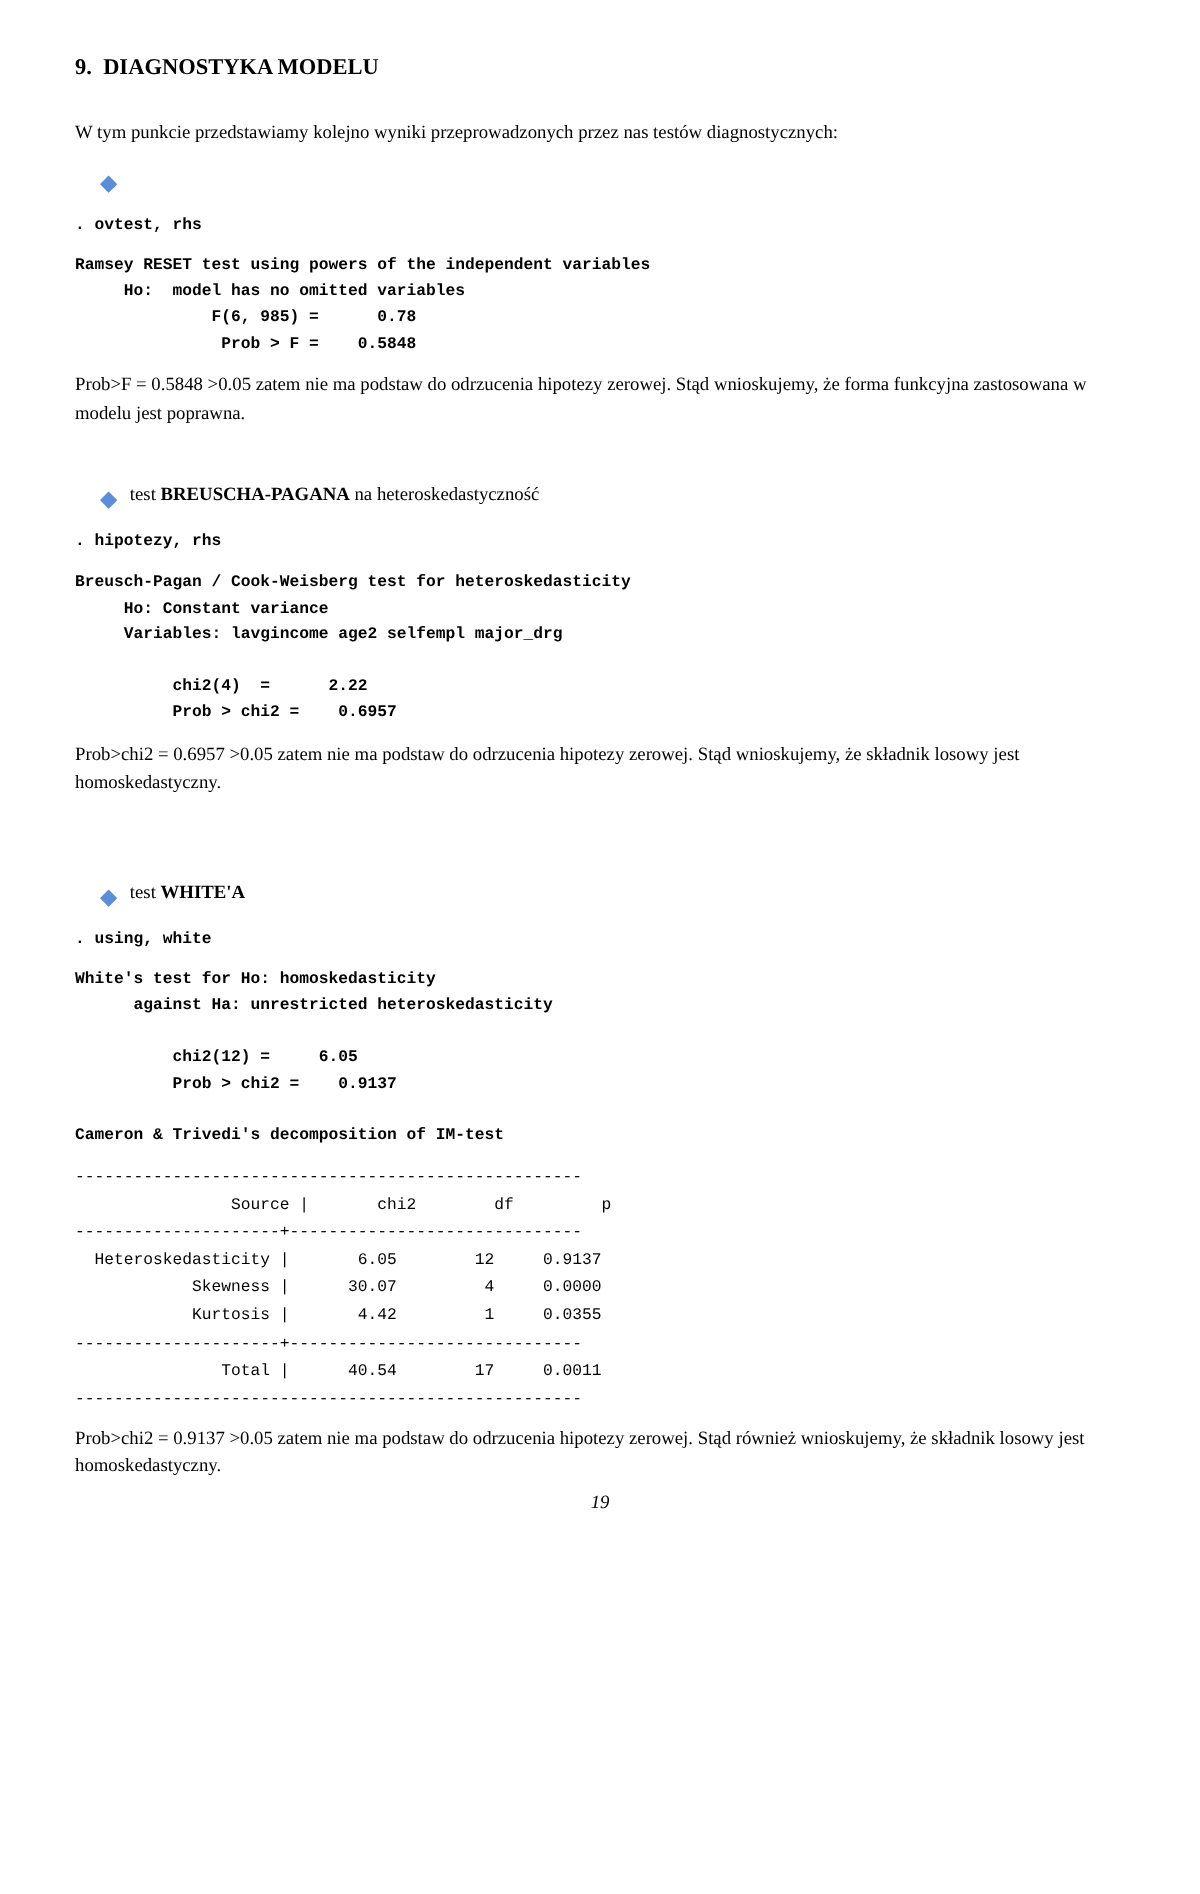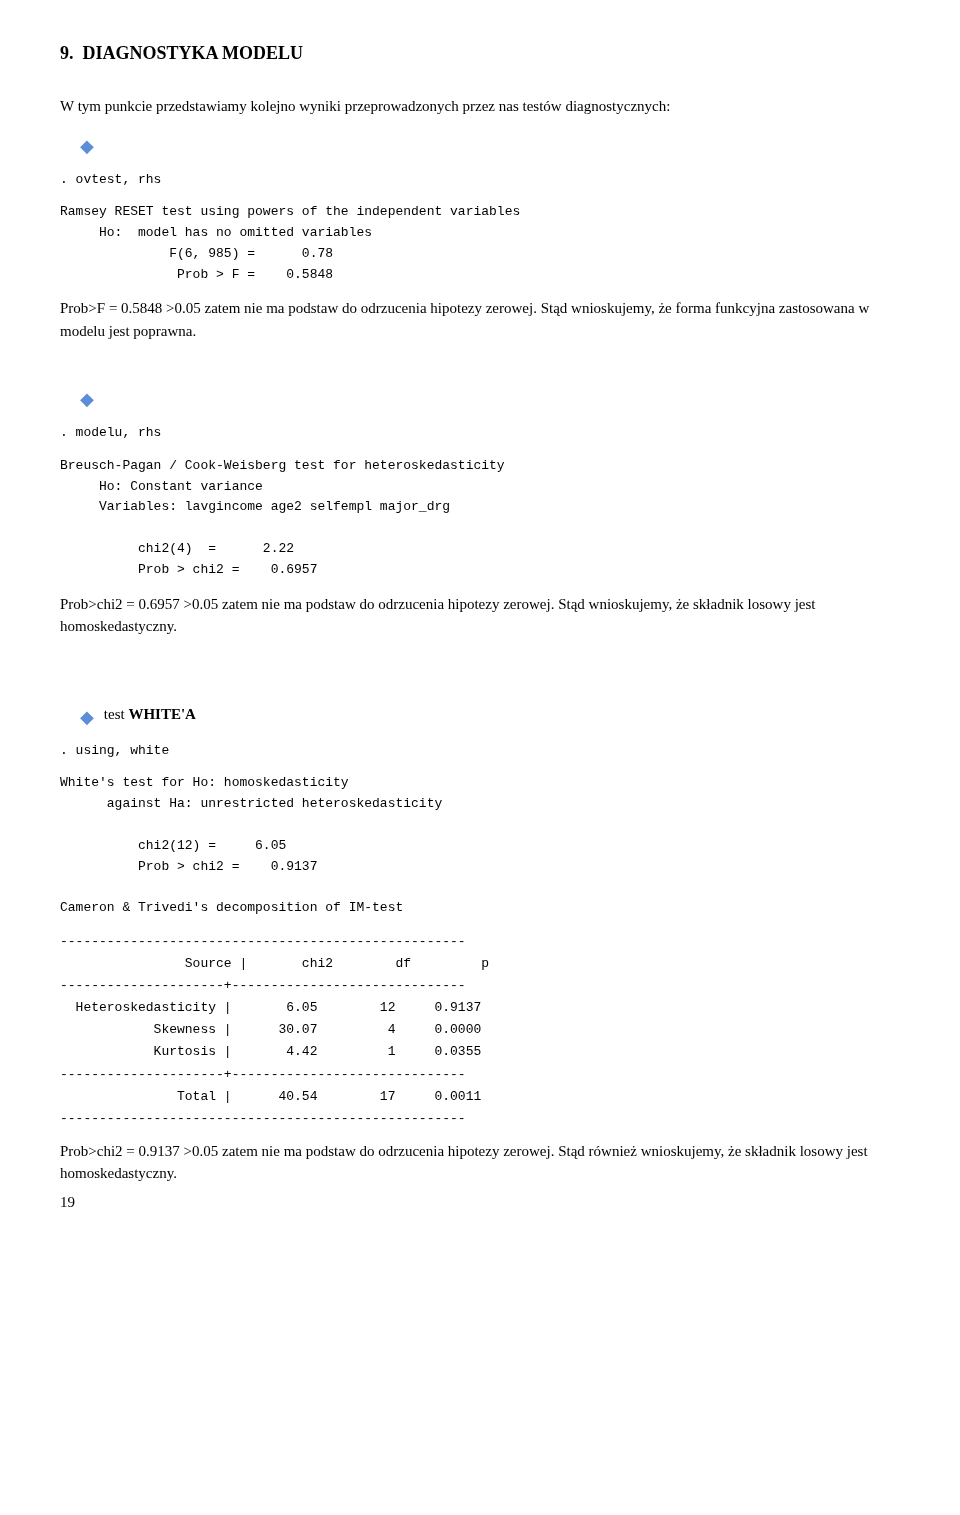--- a/index.html
+++ b/index.html
@@ -21,20 +21,21 @@
     }
     p {
       margin-bottom: 10px;
     }
     .code-block {
       font-family: 'Courier New', Courier, monospace;
       font-size: 13px;
       line-height: 1.6;
       margin: 8px 0 12px 0;
       white-space: pre;
+      font-weight: bold;
     }
     .bullet-item {
       display: flex;
       align-items: flex-start;
       margin: 14px 0 10px 20px;
     }
     .diamond-icon {
       color: #5b8dd9;
       font-size: 18px;
       margin-right: 10px;
@@ -92,24 +93,27 @@
 <p class="prob-line">
   <span>Prob&gt;F = 0.5848 &gt;0.05 zatem nie ma podstaw do odrzucenia hipotezy zerowej.</span>
   <span>Stąd wnioskujemy, że forma funkcyjna zastosowana w modelu jest poprawna.</span>
 </p>
 
 <br>
 
 
 <div class="bullet-item">
   <span class="diamond-icon">◆</span>
+  <span class="bullet-label">
+    <span>test </span><strong>BREUSCHA-PAGANA</strong><span> na heteroskedastyczność</span>
+  </span>
 </div>
 
 
-<div class="code-block">. modelu, rhs</div>
+<div class="code-block">. hipotezy, rhs</div>
 <div class="code-block">Breusch-Pagan / Cook-Weisberg test for heteroskedasticity
      Ho: Constant variance
      Variables: lavgincome age2 selfempl major_drg
 
           chi2(4)  =      2.22
           Prob &gt; chi2 =    0.6957</div>
 
 
 <p class="prob-line">
   <span>Prob&gt;chi2 = 0.6957 &gt;0.05 zatem nie ma podstaw do odrzucenia hipotezy zerowej.</span>
@@ -147,18 +151,18 @@
                Total |      40.54        17     0.0011
 ----------------------------------------------------</div>
 
 
 <p class="prob-line">
   <span>Prob&gt;chi2 = 0.9137 &gt;0.05 zatem nie ma podstaw do odrzucenia hipotezy zerowej.</span>
   <span>Stąd również wnioskujemy, że składnik losowy jest homoskedastyczny.</span>
 </p>
 
 
-<div style="text-align:left; ">
+<div style="text-align:center;  font-style: italic;">
   <span>19</span>
 </div>
 
 
 
 
 </body></html>

